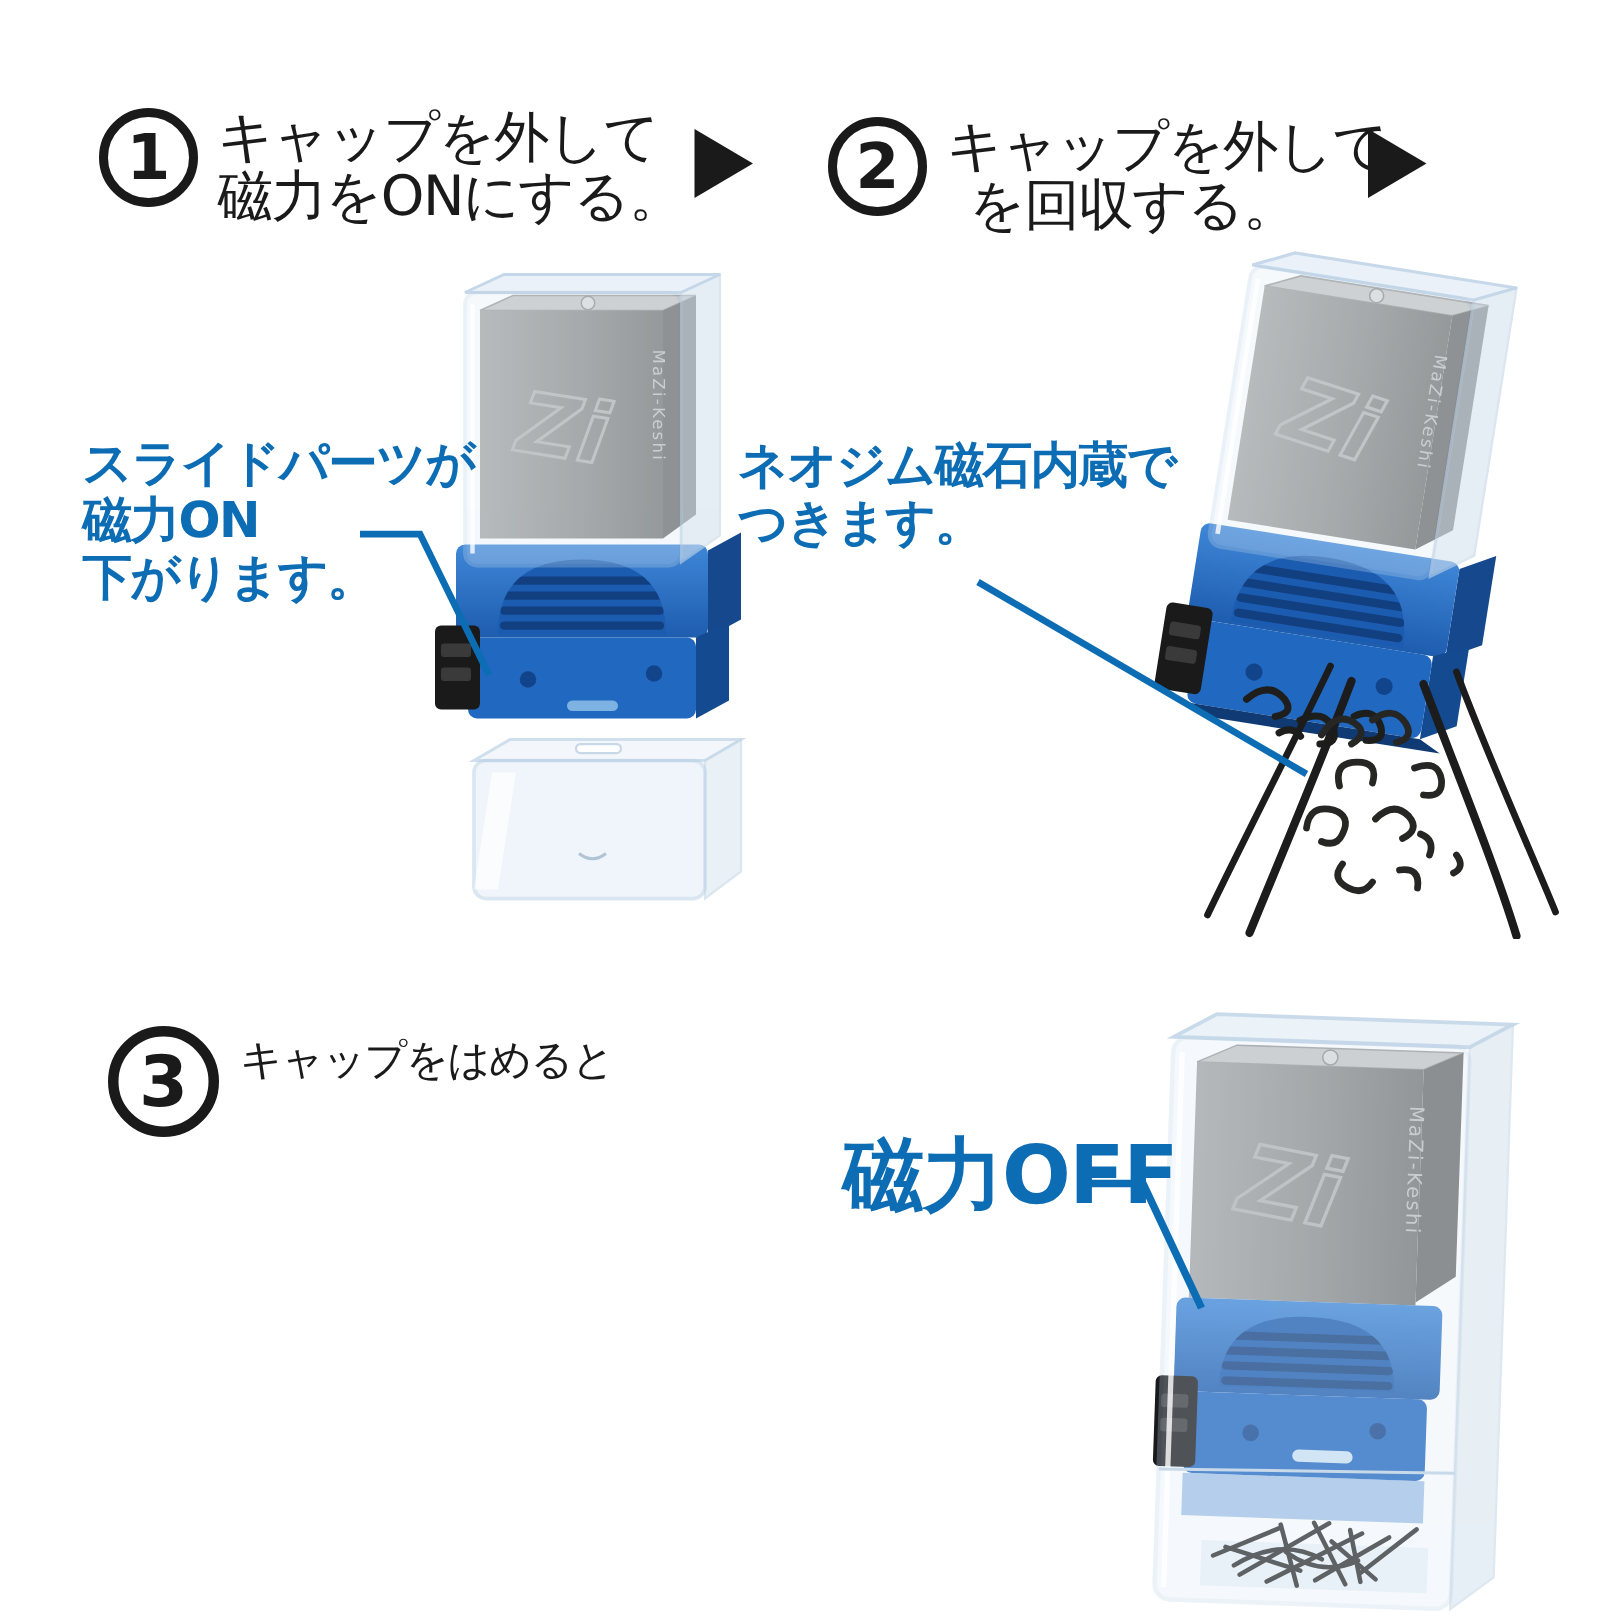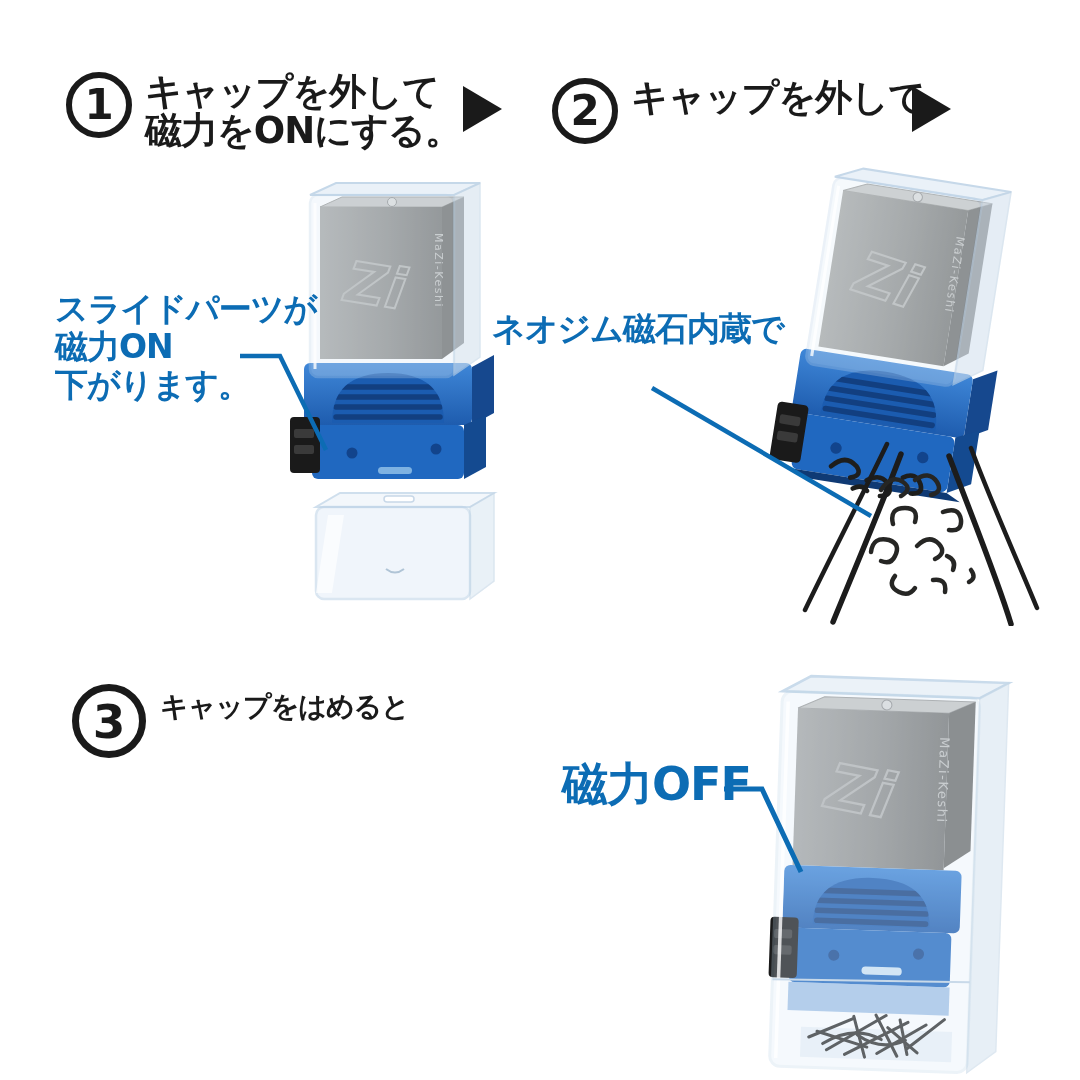--- a/index.html
+++ b/index.html
@@ -7,32 +7,32 @@
     position:relative;width:1080px;height:1080px;background:#ffffff;
     overflow:hidden;font-family:"DejaVu Sans",sans-serif;
   }
   
   .step-head{position:absolute;display:flex;align-items:flex-start;z-index:6;}
   .num-circle{
     box-sizing:border-box;width:66px;height:66px;border:6px solid #1a1a1a;border-radius:50%;
     color:#1a1a1a;font-size:42px;font-weight:800;display:flex;align-items:center;justify-content:center;
     margin-right:13px;line-height:1;
   }
-  .step-lines{color:#1a1a1a;font-size:37px;font-weight:700;line-height:39px;letter-spacing:-1px;white-space:nowrap;}
+  .step-lines{color:#1a1a1a;font-size:37px;font-weight:400;line-height:39px;letter-spacing:-1px;white-space:nowrap;}
   .big .num-circle{width:74px;height:74px;border-width:7px;font-size:47px;margin-right:14px;}
   .big .step-lines{font-size:28px;line-height:45px;}
   .indent{margin-left:15px;}
   
   .tri{
     position:absolute;width:0;height:0;z-index:6;
     border-top:23px solid transparent;border-bottom:23px solid transparent;border-left:39px solid #1a1a1a;
   }
   
   .note{position:absolute;color:#0c6cb4;font-weight:700;font-size:33px;line-height:38px;letter-spacing:-1px;white-space:nowrap;z-index:6;}
-  .note-off{font-size:46px;line-height:44px;}
+  .note-off{font-size:54px;line-height:44px;}
   
   .art{position:absolute;z-index:2;}
   .overlay{position:absolute;left:0;top:0;z-index:5;pointer-events:none;}
   .dev2-rot{transform:rotate(9deg);transform-origin:50% 40%;}
   .dev3-rot{transform:rotate(2deg);transform-origin:50% 50%;}
 </style>
 </head>
 <body>
 
 <div class="canvas">
@@ -43,39 +43,41 @@
       <div>キャップを外して</div>
       <div>磁力をONにする。</div>
     </div>
   </div>
   <div class="tri" style="left:463px;top:86px;"></div>
 
   <div class="step-head" style="left:552px;top:78px;">
     <div class="num-circle">2</div>
     <div class="step-lines">
       <div>キャップを外して</div>
+      <div class="indent">を回収する。</div>
     </div>
   </div>
   <div class="tri" style="left:912px;top:86px;"></div>
 
   <div class="step-head big" style="left:72px;top:684px;">
     <div class="num-circle">3</div>
     <div class="step-lines">
       <div>キャップをはめると</div>
     </div>
   </div>
 
   <div class="note" style="left:55px;top:290px;">
     <div>スライドパーツが</div>
     <div>磁力ON</div>
     <div>下がります。</div>
   </div>
 
-  <div class="note" style="left:492px;top:310px;">
+  <div class="note" style="left:492px;top:291px;">
     <div>ネオジム磁石内蔵で</div>
+    <div>つきます。</div>
   </div>
 
   <div class="note note-off" style="left:562px;top:762px;">
     <div>磁力OFF</div>
   </div>
 
   <svg class="art" style="left:288px;top:175px;" width="210" height="430" viewBox="0 0 210 430">
     <defs>
       <linearGradient id="grayG" x1="0" y1="0" x2="1" y2="0">
         <stop offset="0" stop-color="#a6a6a4"></stop>

